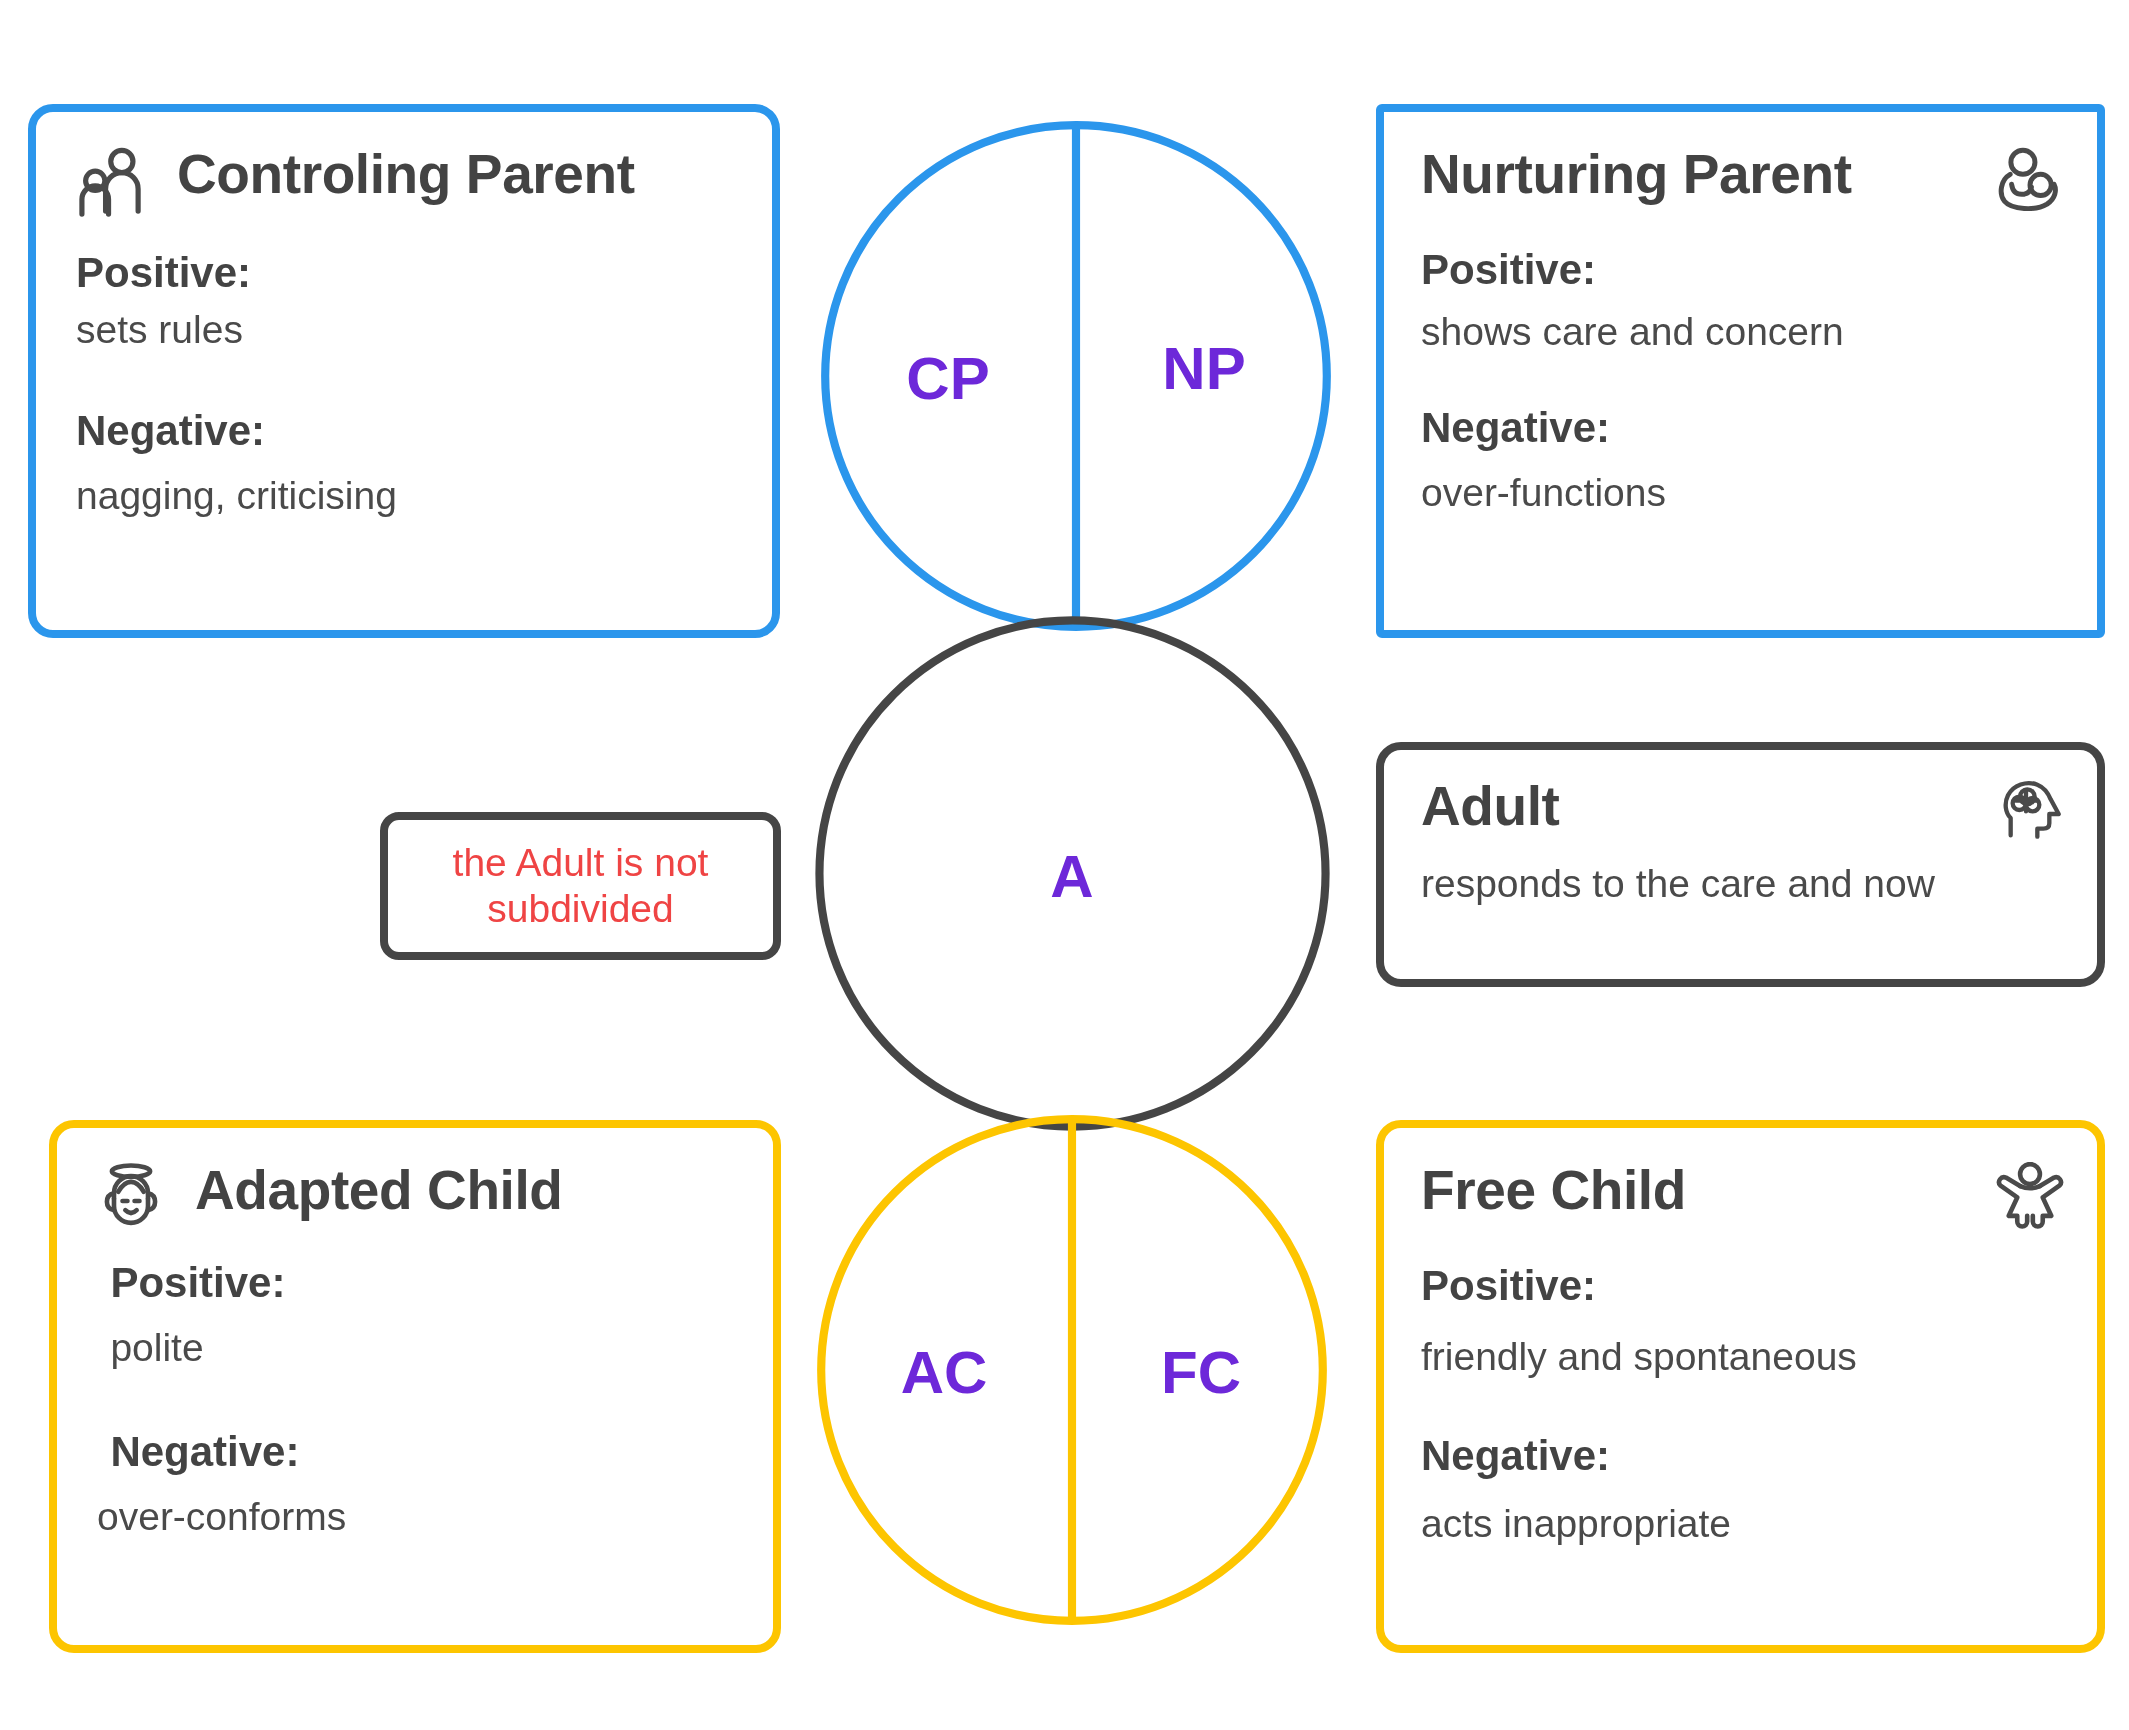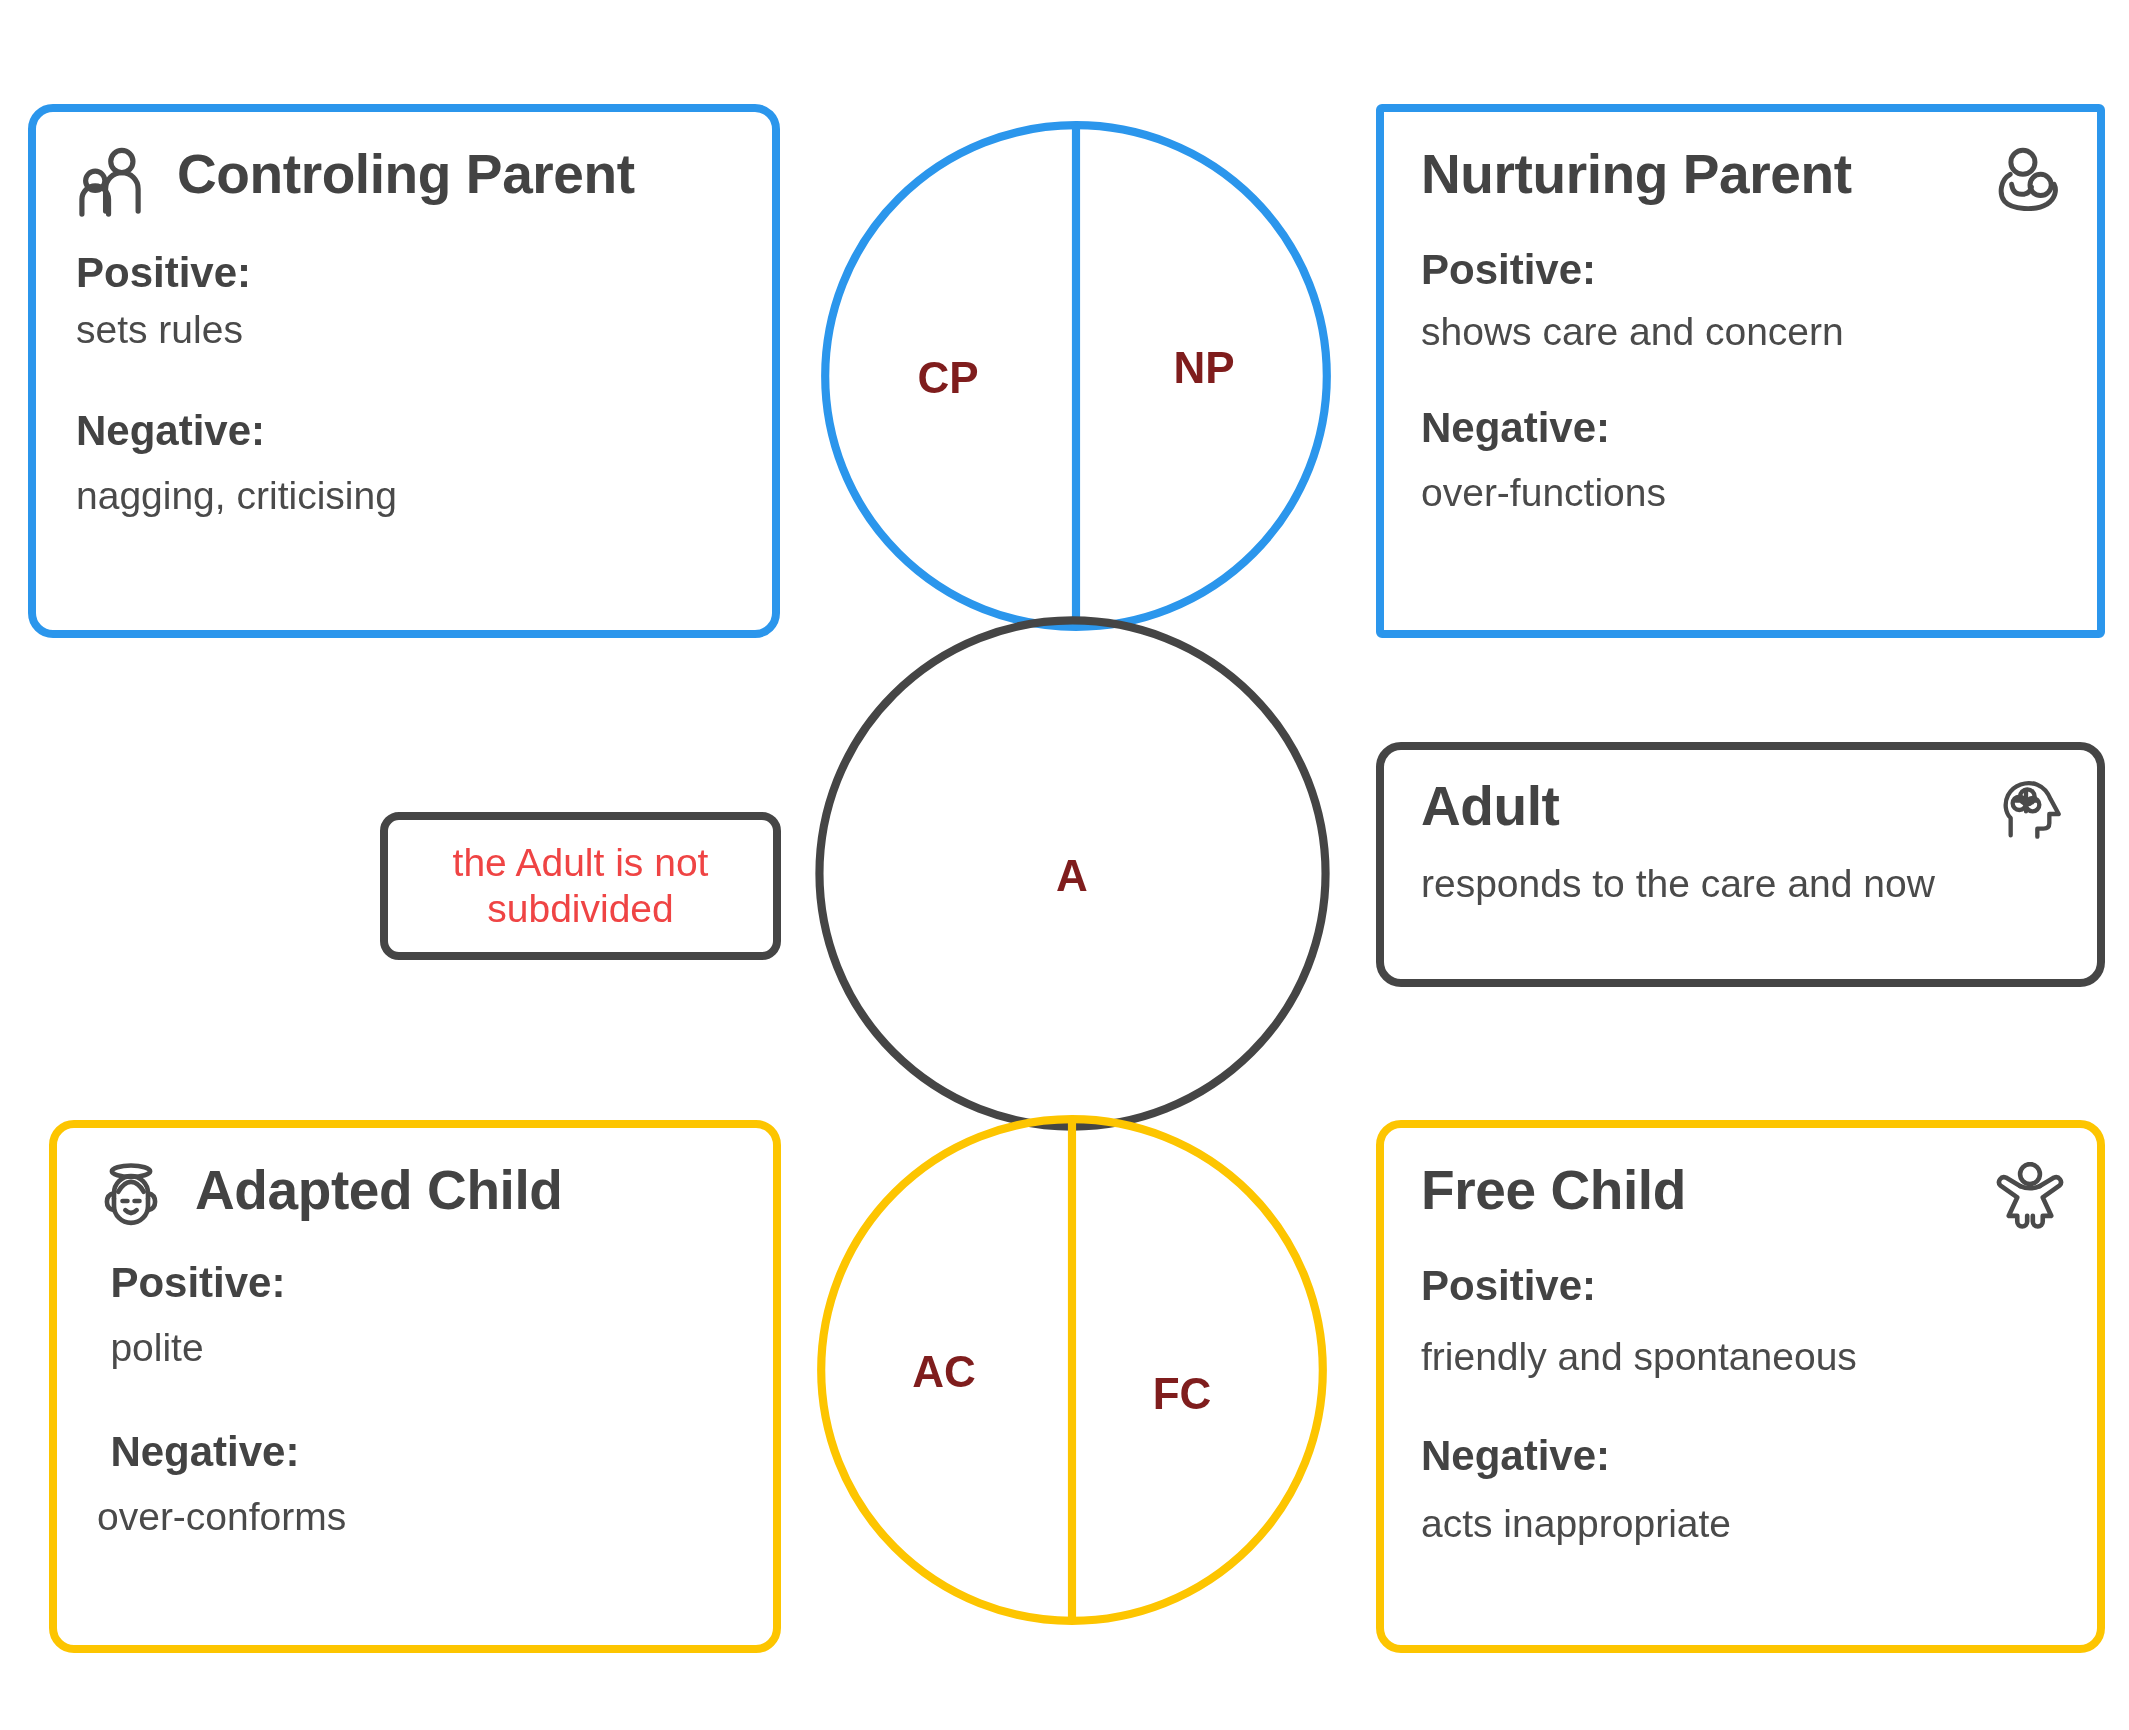--- a/index.html
+++ b/index.html
@@ -84,23 +84,23 @@
     font-size: 39px;
     color: #ef4444;
     line-height: 1.18;
   }
 
   
   .circle-wrap { position: absolute; }
   .circle-wrap svg { display: block; overflow: visible; }
   .circle-label {
     position: absolute;
-    font-size: 44px;
+    font-size: 60px;
     font-weight: bold;
-    color: #7f1d1d;
+    color: #6d28d9;
     transform: translate(-50%, -50%);
     white-space: nowrap;
   }
 </style>
 </head>
 <body>
 
 <div id="stage">
 
   <div class="card blue" style="left:28px; top:104px; width:752px; height:534px; padding:34px 40px 0 40px;">
@@ -241,17 +241,17 @@
     </svg>
     <span class="circle-label" style="left:257px; top:260px;">A</span>
   </div>
 
   <div class="circle-wrap" style="left:816px; top:1114px; width:512px; height:512px;">
     <svg width="512" height="512" viewBox="0 0 690 690">
       <circle cx="345" cy="345" r="338" fill="none" stroke="#FDC500" stroke-width="11"></circle>
       <line x1="345" y1="7" x2="345" y2="683" stroke="#FDC500" stroke-width="11"></line>
     </svg>
     <span class="circle-label" style="left:128px; top:258px;">AC</span>
-    <span class="circle-label" style="left:366px; top:258px;margin-top:22px;">FC</span>
+    <span class="circle-label" style="left:385px; top:258px;">FC</span>
   </div>
 
 </div>
 
 
 </body></html>

